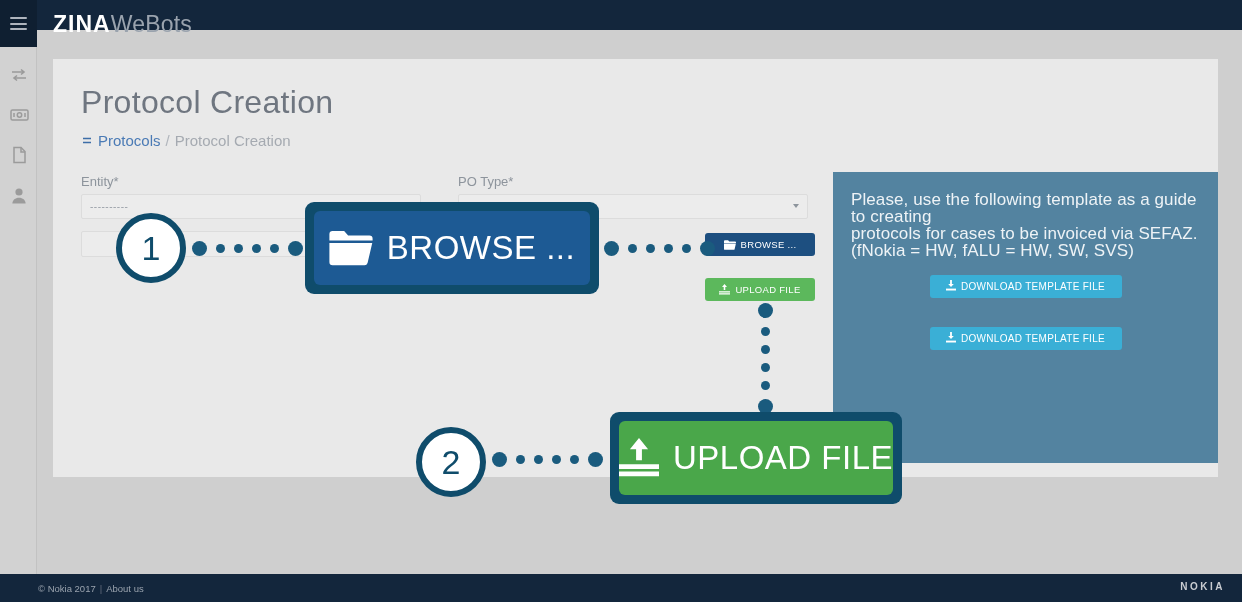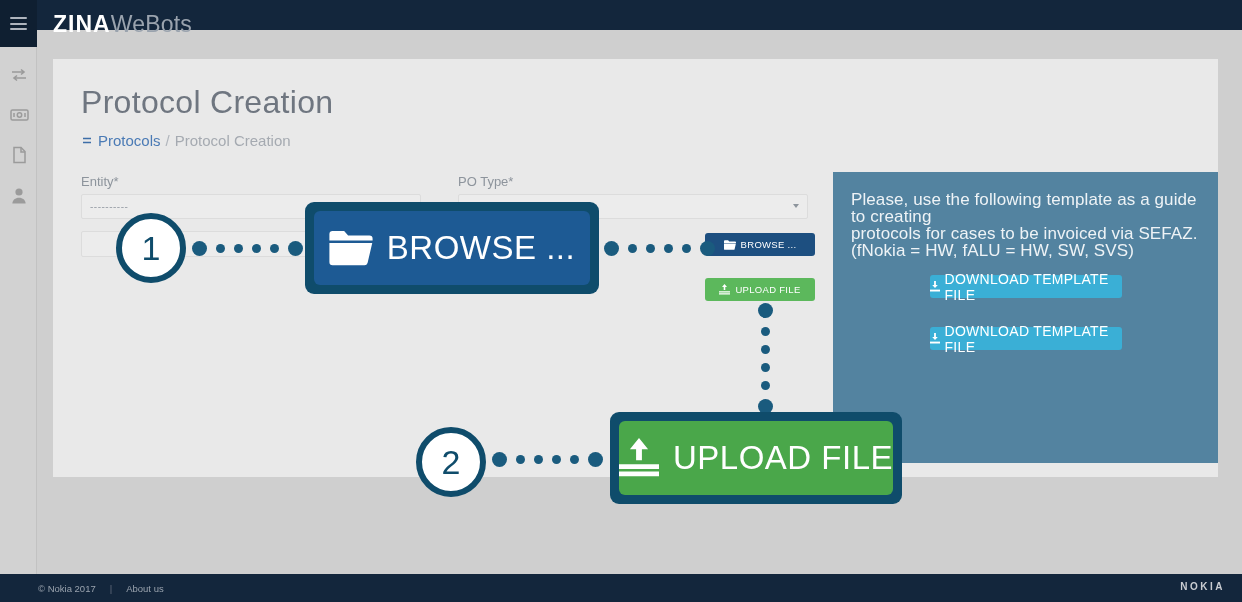--- a/index.html
+++ b/index.html
@@ -139,37 +139,37 @@
     font-size: 17px; color: #eef3f6; line-height: 17px;
     letter-spacing: .1px;
   }
   .info-text .dim { display: block; }
   .btn-dl {
     display: block;
     margin: 16px auto 0 auto;
     width: 192px; height: 23px;
     background: #3aafd6;
     color: #ffffff;
-    font-size: 14px; letter-spacing: .3px;
+    font-size: 10px; letter-spacing: .3px;
     border: none; border-radius: 3px;
     display: flex; align-items: center; justify-content: center; gap: 5px;
     cursor: pointer;
   }
   .info-block-2 { margin-top: 29px; }
 
   
   .footer {
     position: absolute; left: 0; top: 574px;
     width: 1242px; height: 28px;
     background: #13263c;
   }
   .footer-left {
     position: absolute; left: 38px; top: 9px;
     font-size: 9.5px; color: #9aa3ae;
-    display: flex; align-items: center; gap: 14px;
+    display: flex; align-items: center; gap: 4px;
   }
   .footer-left .pipe { color: #60697a; }
   .footer-left a { color: #9aa3ae; text-decoration: none; }
   .nokia-logo {
     position: absolute; right: 17px; top: 7px;
     font-size: 10px; font-weight: bold; letter-spacing: 2.5px;
     color: #c9ccd1;
     font-family: "Liberation Sans", sans-serif;
   }
 

